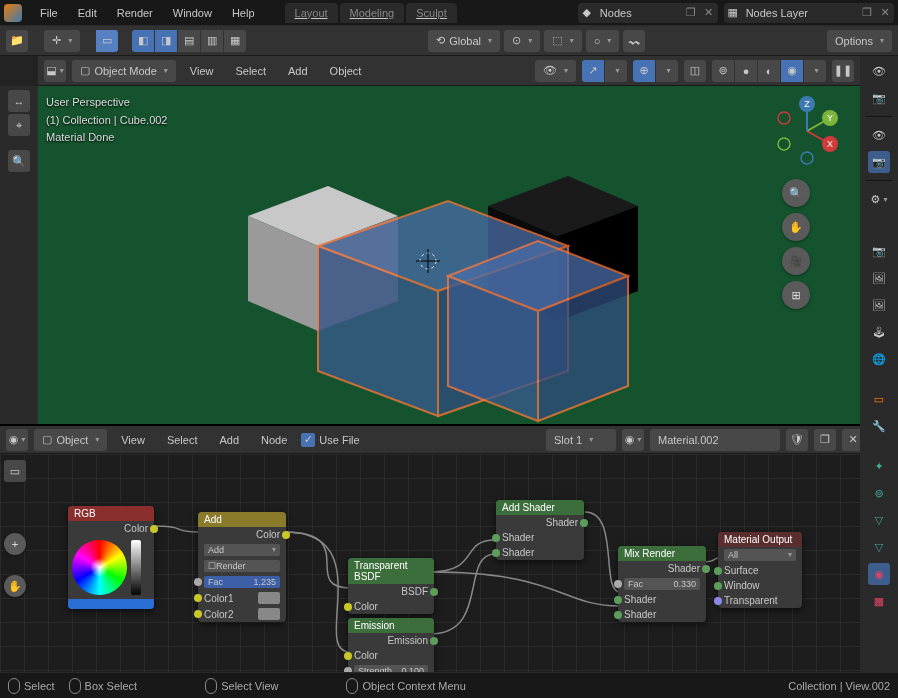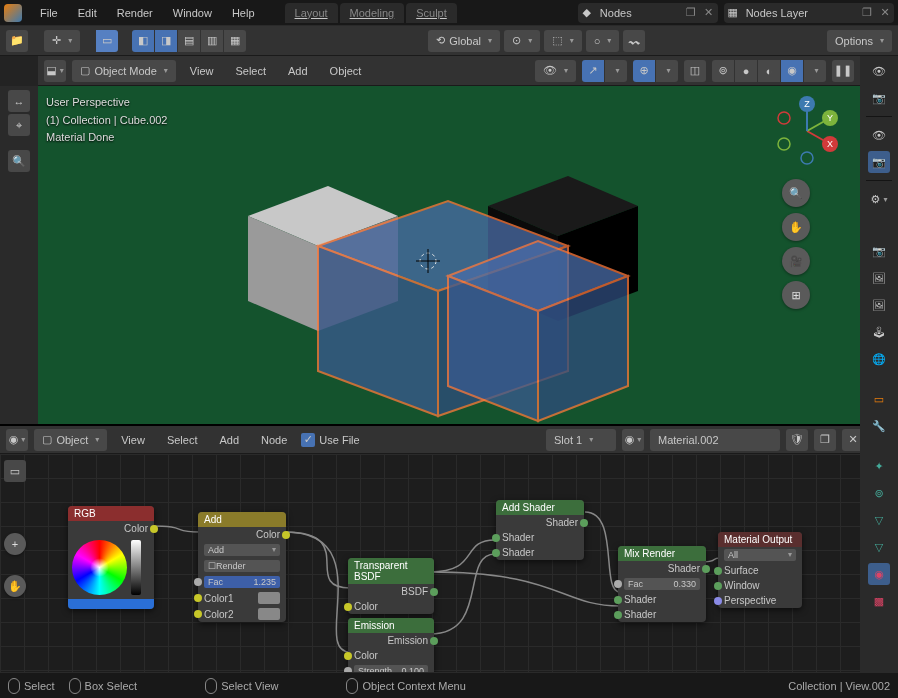--- a/index.html
+++ b/index.html
@@ -408,21 +408,21 @@
     <div class="row">
         <span class="sock in" style="background:#5c9e5c"></span>
         <span>Surface</span>
       </div>
     <div class="row">
         <span class="sock in" style="background:#5c9e5c"></span>
         <span>Window</span>
       </div>
     <div class="row">
         <span class="sock in" style="background:#8a8ae6"></span>
-        <span>Perspective</span>
+        <span>Transparent</span>
       </div>
   </div>
 
   <div class="ne-label">Material.002</div>
 </div>
 
 <div class="prop-strip">
   <div class="prop-ico">👁</div>
   <div class="prop-ico">📷</div>
   <div class="sep"></div>

